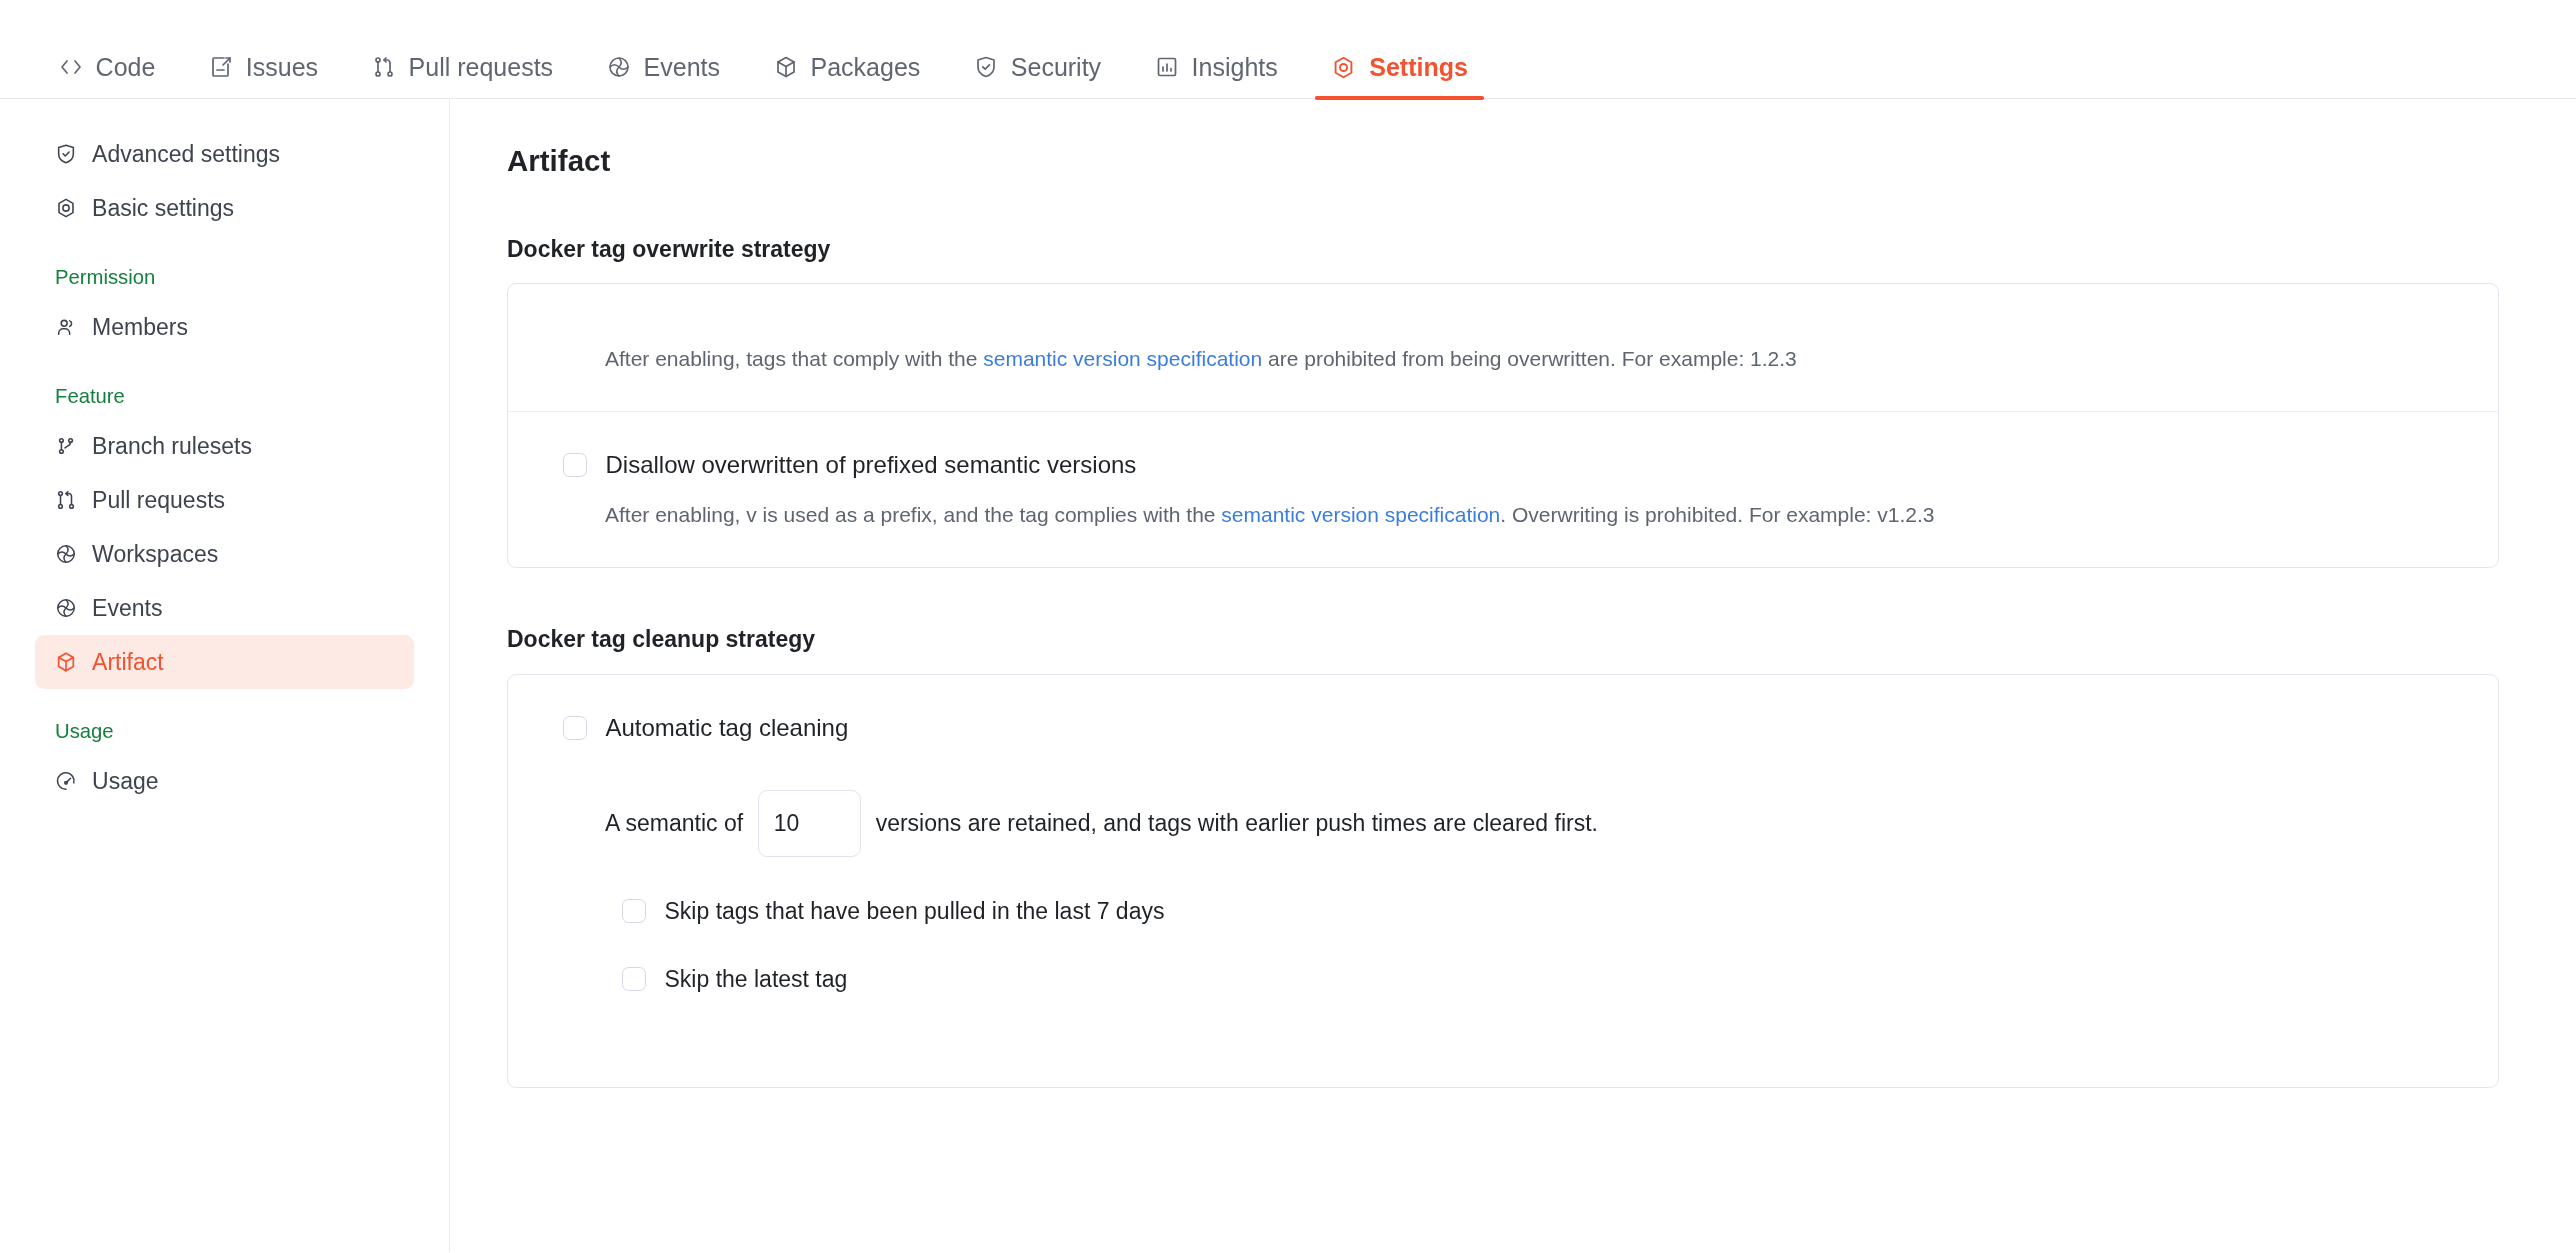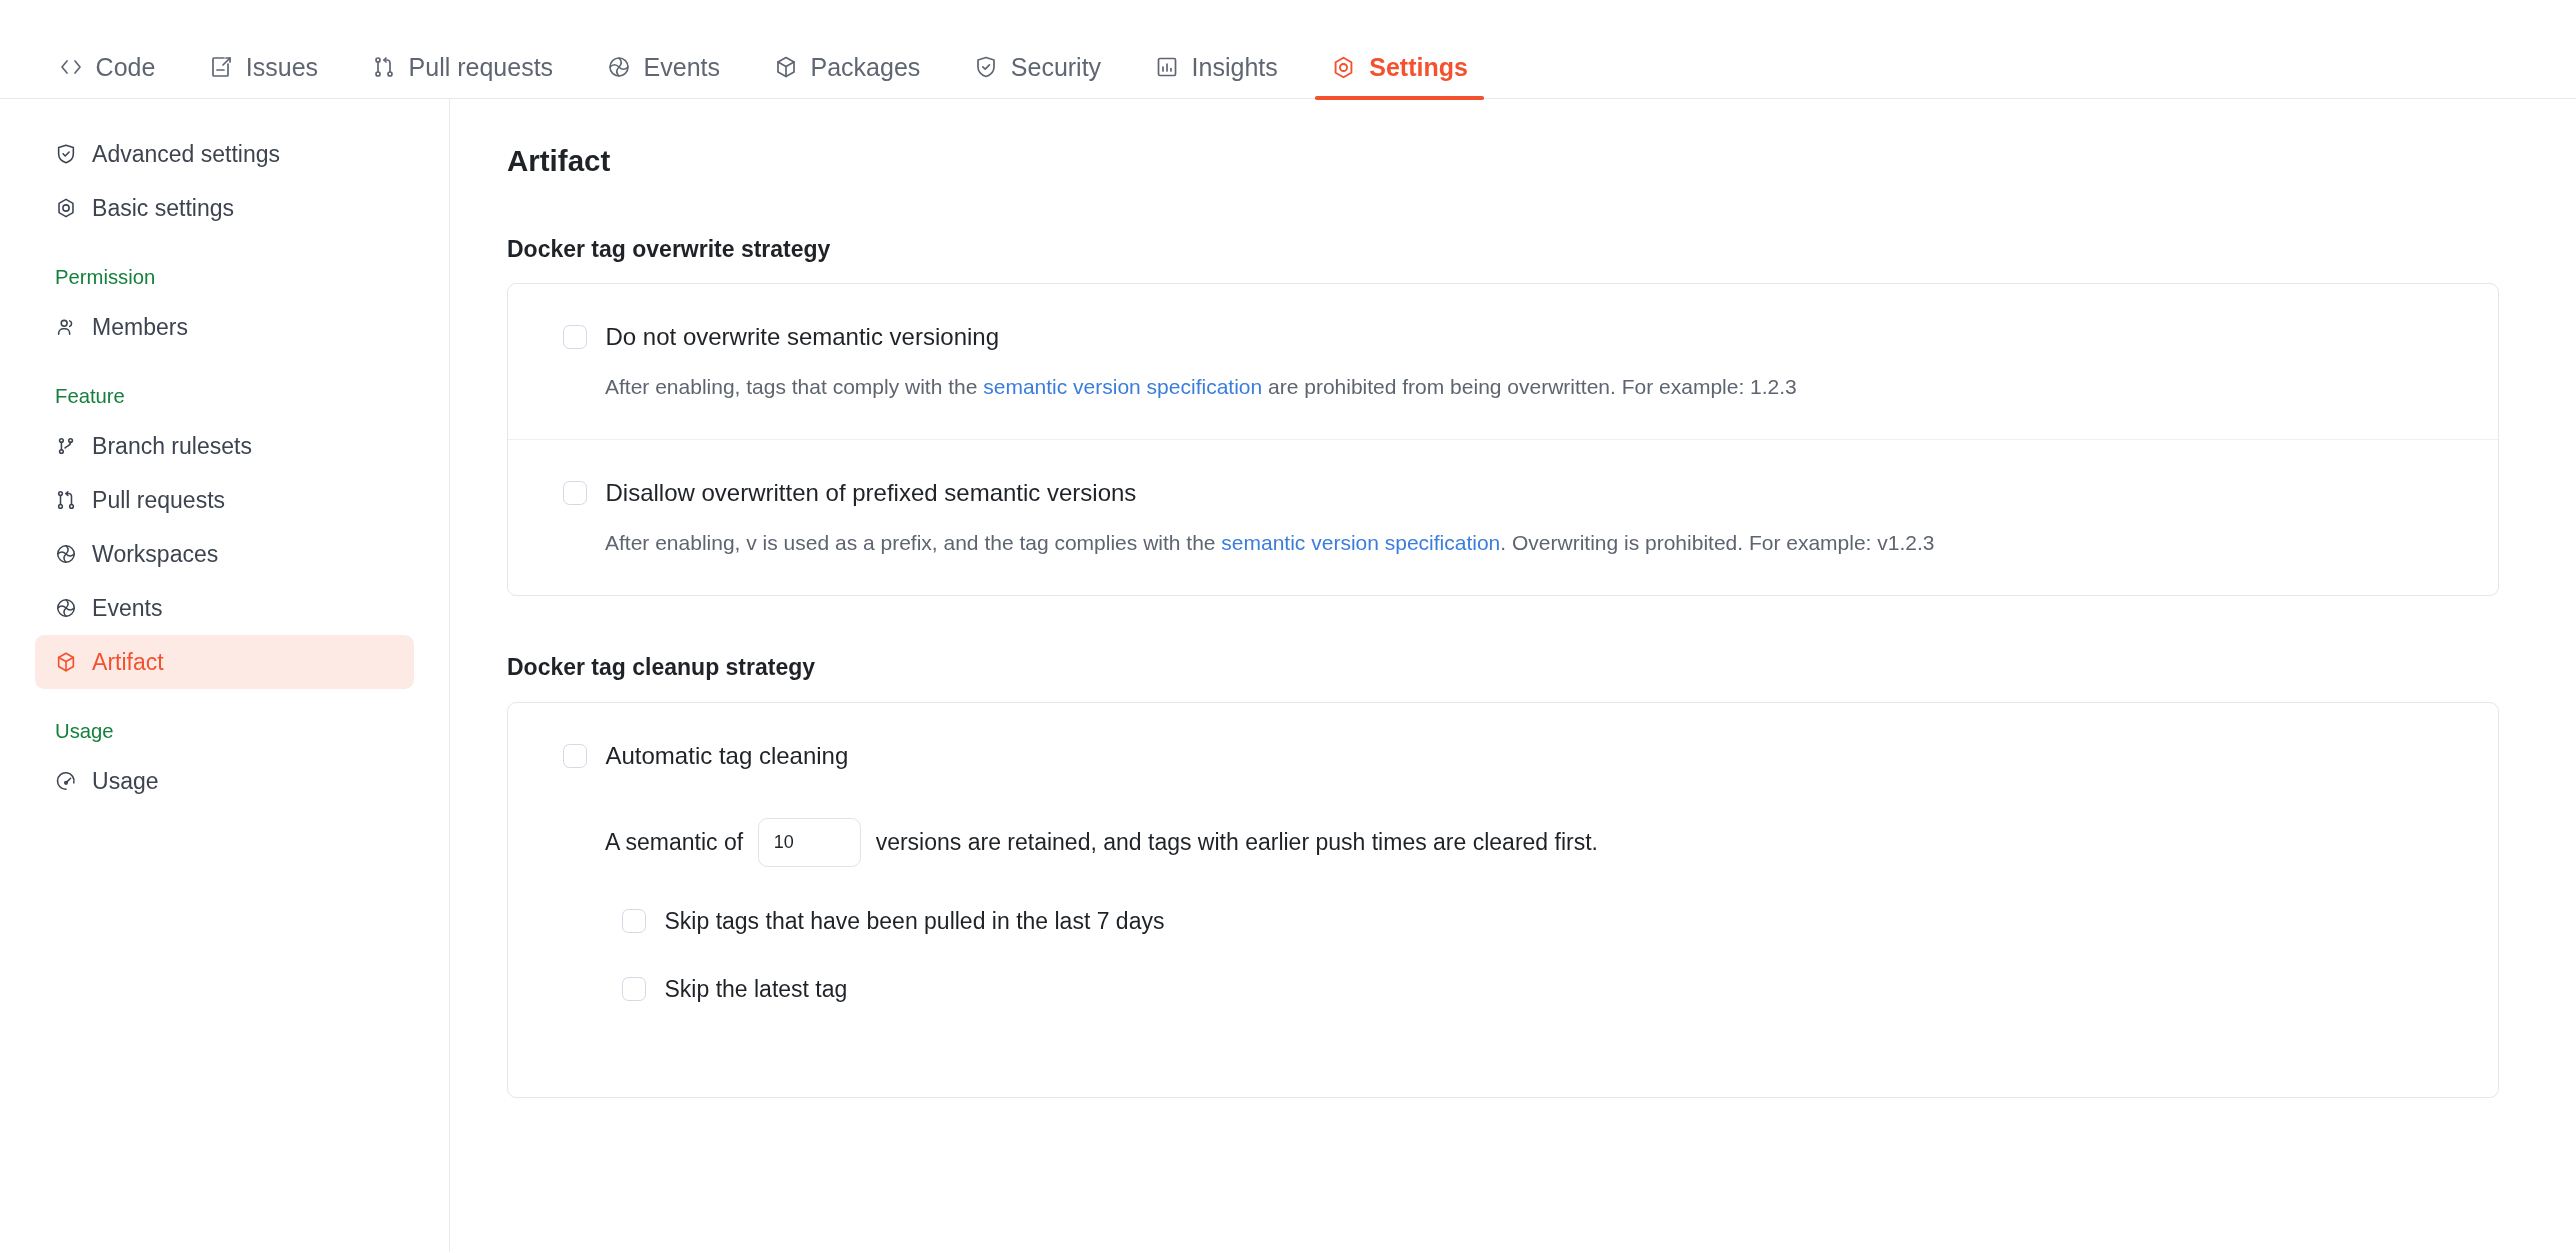--- a/index.html
+++ b/index.html
@@ -135,24 +135,24 @@
     display: flex;
     align-items: center;
     gap: 14.8px;
     margin-top: 48px;
     margin-left: 42px;
     font-size: 23px;
     color: #1f2328;
   }
   .num-input {
     width: 103px;
-    height: 49px;
+    height: 67px;
     border: 1.8px solid #dfe3ec;
     border-radius: 9.2px;
-    font-size: 18px;
+    font-size: 23px;
     font-family: "Liberation Sans", sans-serif;
     color: #1f2328;
     padding: 0 14.8px;
     background: #fff;
     outline: none;
   }
   .sub-cb {
     display: flex;
     align-items: center;
     gap: 18.5px;
@@ -379,24 +379,20 @@
 
   <div class="main">
 
     <h1 class="page-title">Artifact</h1>
 
     <div class="section-title">Docker tag overwrite strategy</div>
 
     <div class="card">
 
       <div class="card-row">
-        <div class="cb-line">
-          <div class="checkbox"></div>
-          <div class="cb-label">Do not overwrite semantic versioning</div>
-        </div>
         <div class="desc"><span>After enabling, tags that comply with the </span><a>semantic version specification</a><span> are prohibited from being overwritten. For example: 1.2.3</span></div>
       </div>
 
       <div class="card-row">
         <div class="cb-line">
           <div class="checkbox"></div>
           <div class="cb-label">Disallow overwritten of prefixed semantic versions</div>
         </div>
         <div class="desc"><span>After enabling, v is used as a prefix, and the tag complies with the </span><a>semantic version specification</a><span>. Overwriting is prohibited. For example: v1.2.3</span></div>
       </div>

